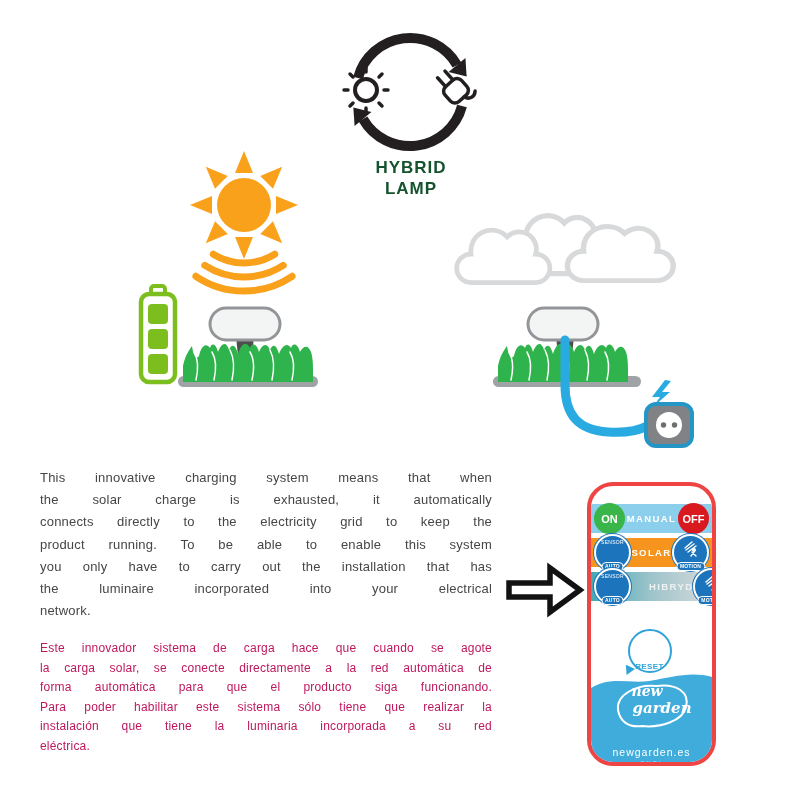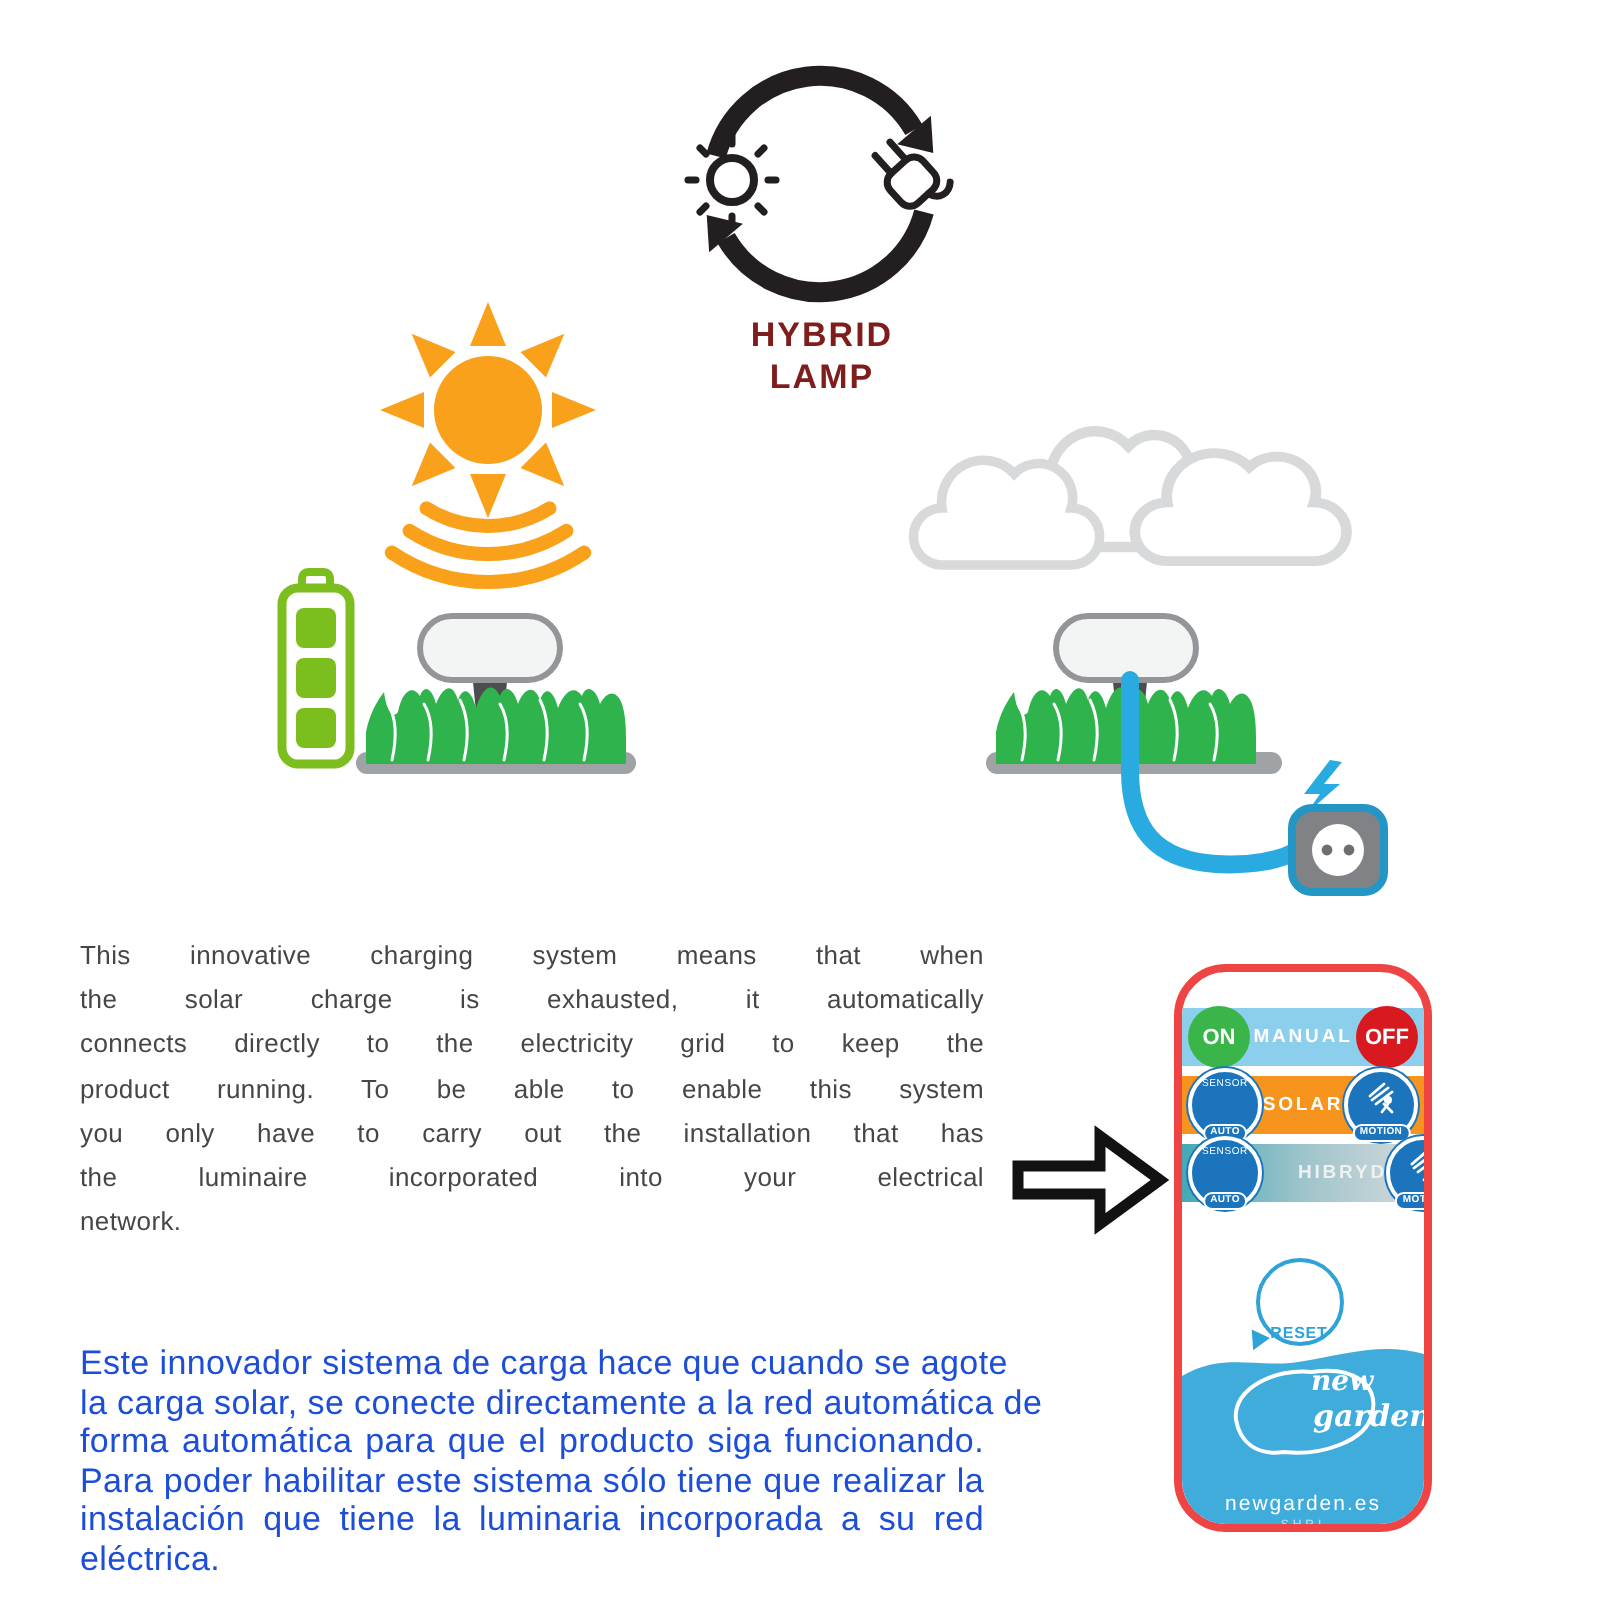--- a/index.html
+++ b/index.html
@@ -5,27 +5,27 @@
   html,body{margin:0;padding:0;}
   body{
     width:800px;height:800px;position:relative;background:#ffffff;
     font-family:"Liberation Sans",sans-serif;overflow:hidden;
   }
   .abs{position:absolute;}
 
   
   .hybrid-title{
     left:330px;top:157px;width:162px;text-align:center;
-    font-size:17px;font-weight:bold;letter-spacing:1px;line-height:21px;color:#7f1d1d;
+    font-size:17px;font-weight:bold;letter-spacing:1px;line-height:21px;color:#14532d;
   }
 
   
   .para{left:40px;width:452px;color:#464648;}
   .para-en{top:467px;font-size:13px;line-height:22.2px;letter-spacing:0.2px;}
-  .para-es{top:672px;font-size:17px;line-height:19.6px;color:#1d4ed8;letter-spacing:0.2px;}
+  .para-es{top:639px;font-size:12px;line-height:19.6px;color:#be185d;letter-spacing:0.2px;}
   .para div{text-align:justify;text-align-last:justify;white-space:nowrap;}
   .para div:last-child{text-align-last:left;}
 
   
   .big-arrow{left:504px;top:562px;}
 
   
   .remote{
     left:587px;top:482px;width:129px;height:284px;box-sizing:border-box;
     background:#fff;border:4px solid #ef4444;border-radius:26px;overflow:hidden;
@@ -55,21 +55,21 @@
   .reset-wrap{position:absolute;top:143px;left:50%;transform:translateX(-50%);width:48px;height:48px;}
   .reset-circle{width:44px;height:44px;box-sizing:border-box;border:2px solid #2FA3D7;border-radius:50%;
     display:flex;align-items:flex-end;justify-content:center;}
   .reset-label{font-size:8px;font-weight:bold;color:#2FA3D7;letter-spacing:0.4px;}
   .reset-arrow{position:absolute;left:-4px;bottom:1px;width:0;height:0;
     border-left:9px solid #2FA3D7;border-top:5px solid transparent;border-bottom:5px solid transparent;
     transform:rotate(115deg);}
 
   .wave{position:absolute;left:0;bottom:0;width:100%;height:94px;}
   .brand-blob{position:absolute;top:12px;left:50%;transform:translateX(-50%);width:88px;height:54px;}
-  .brand-script{font-family:"DejaVu Serif",serif;font-style:italic;font-weight:bold;color:#fff;margin-left:24px;}
+  .brand-script{font-family:"DejaVu Serif",serif;font-style:italic;font-weight:bold;color:#fff;}
   .brand-new{position:absolute;top:3px;left:24px;font-size:14px;}
   .brand-garden{position:absolute;top:19px;left:25px;font-size:15px;}
   .website{position:absolute;top:78px;left:0;width:100%;text-align:center;color:#fff;
     font-size:10.5px;letter-spacing:1px;}
   .model{position:absolute;top:92px;left:0;width:100%;text-align:center;color:#BFE6F5;
     font-size:6px;letter-spacing:2px;}
 </style>
 </head>
 <body>
 

